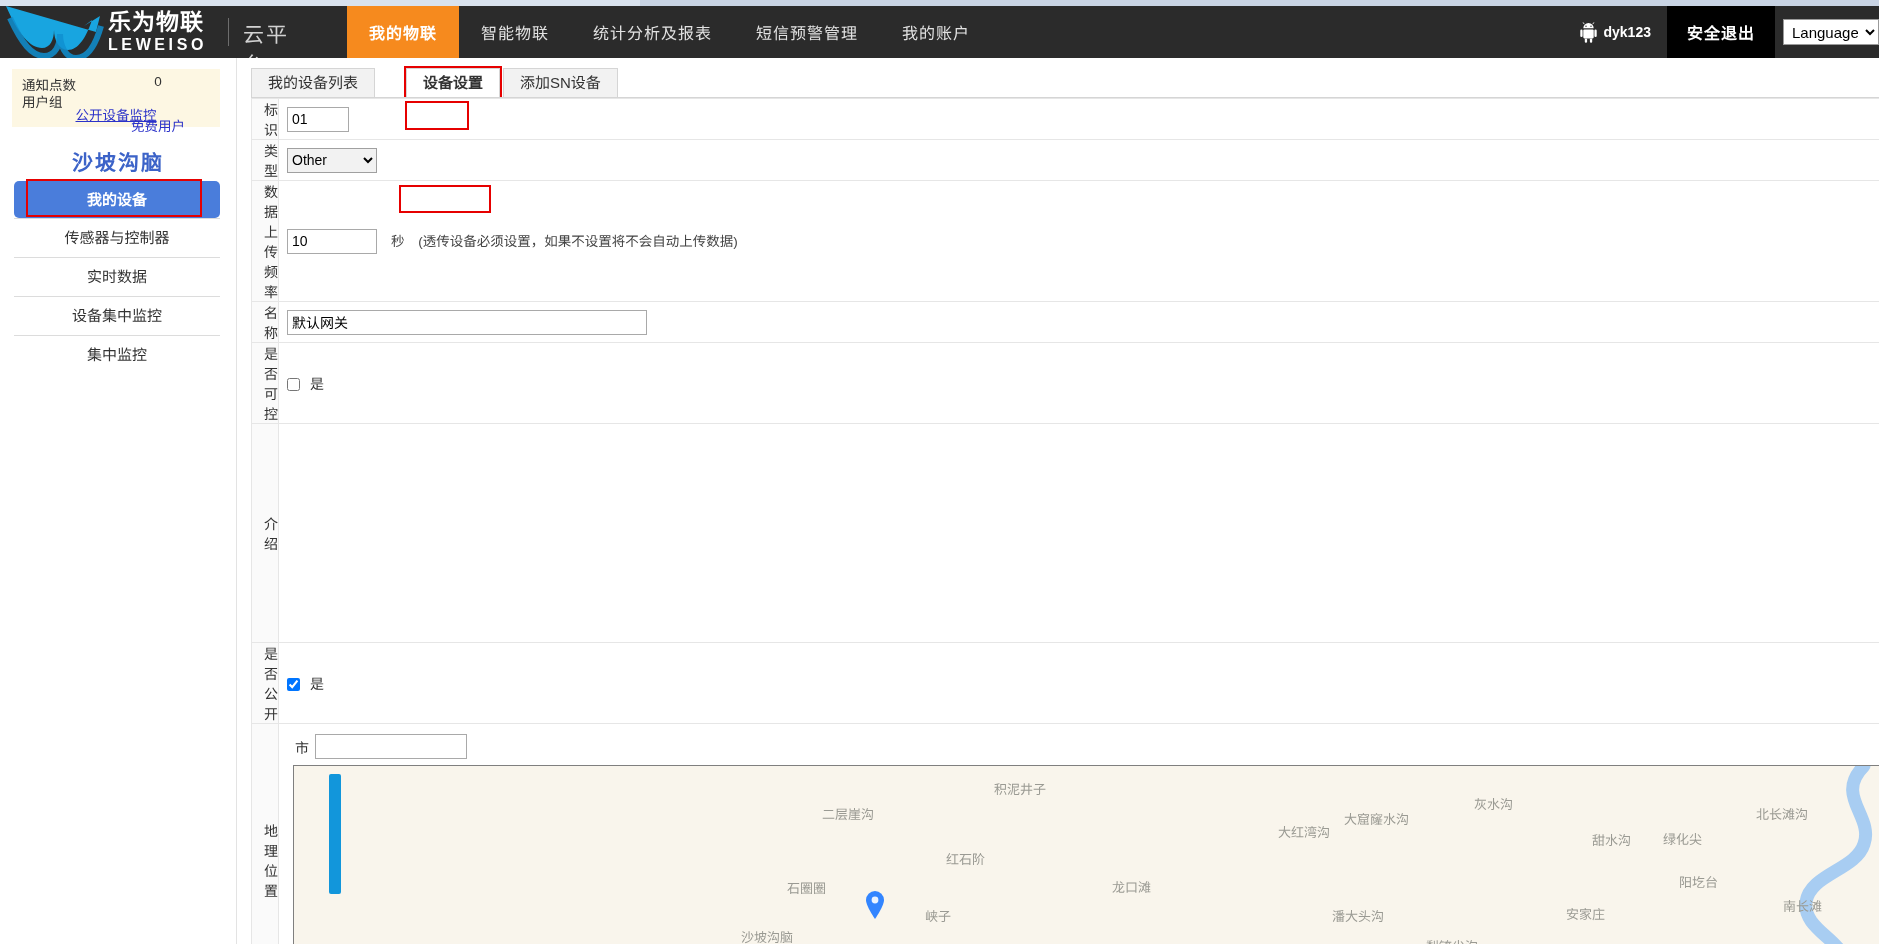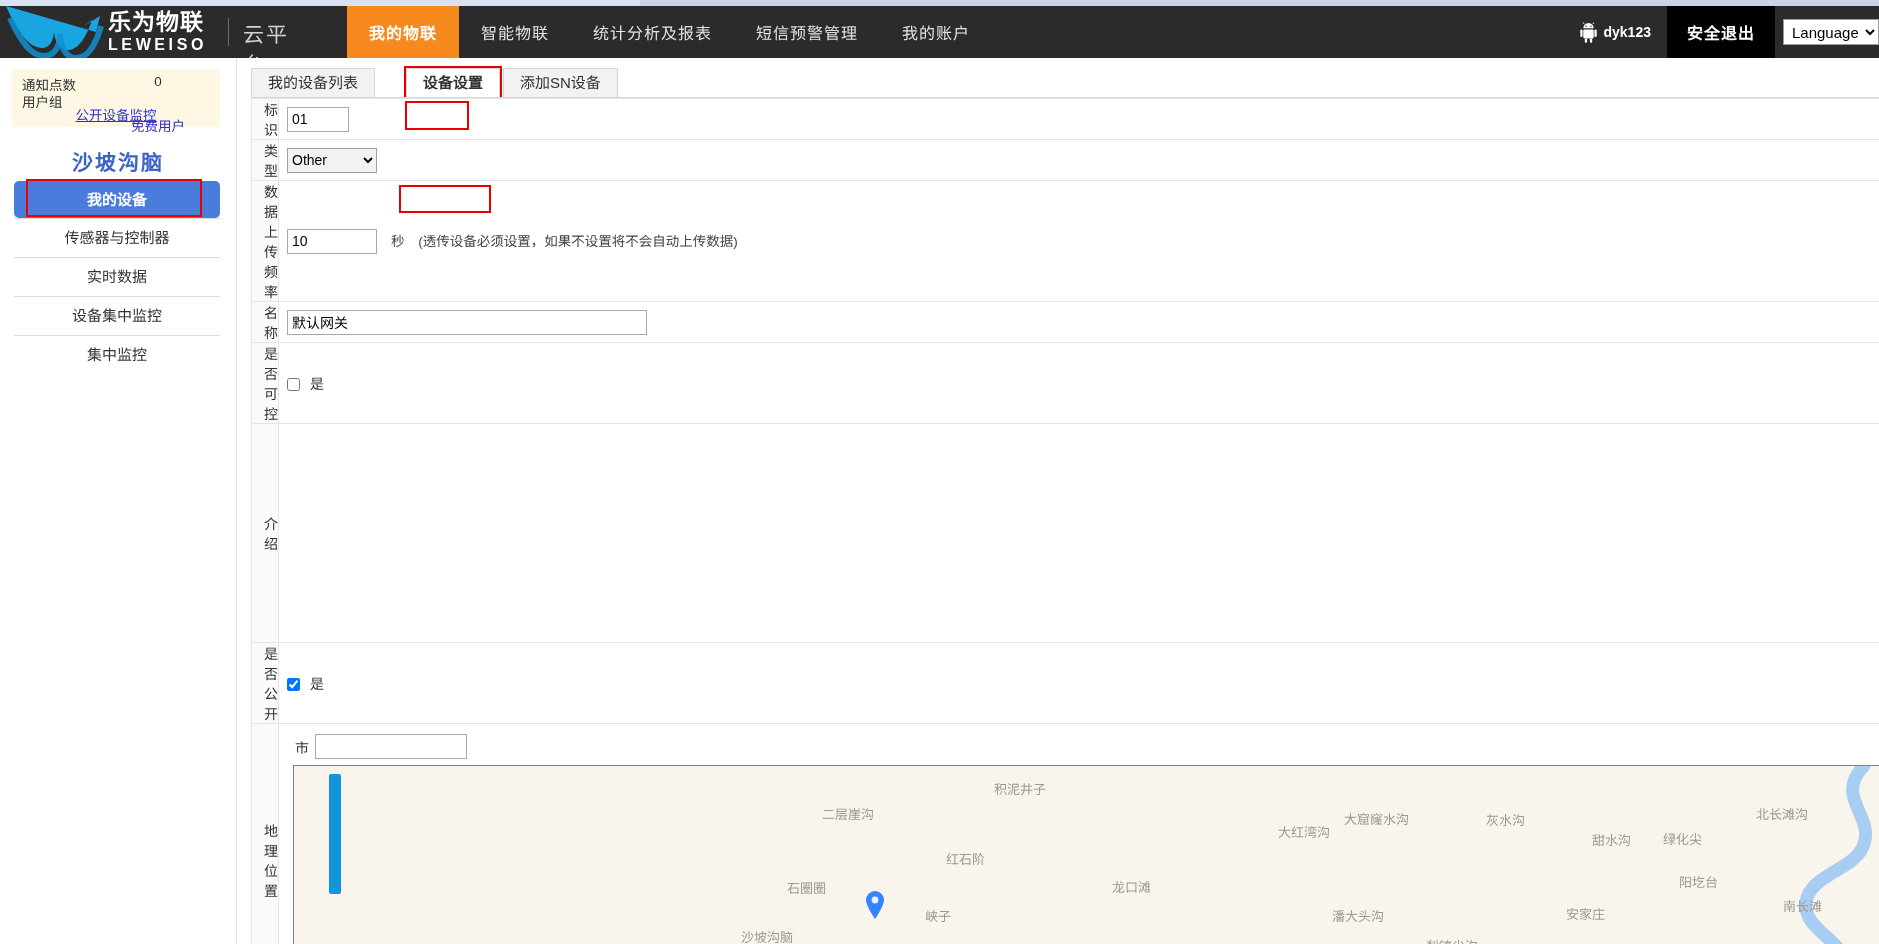--- a/index.html
+++ b/index.html
@@ -282,21 +282,21 @@
                   <svg width="22" height="30" viewBox="0 0 22 30">
                     <path d="M11 29 C11 29 20 16 20 10 A9 9 0 0 0 2 10 C2 16 11 29 11 29 Z" fill="#3385ff"></path>
                     <circle cx="11" cy="10" r="3.4" fill="#ffffff" opacity="0.9"></circle>
                   </svg>
                 </div>
 
                 <div class="poi" style="left:700px;top:13px;">积泥井子</div>
                 <div class="poi" style="left:528px;top:38px;">二层崖沟</div>
                 <div class="poi" style="left:984px;top:56px;">大红湾沟</div>
                 <div class="poi" style="left:1050px;top:43px;">大窟窿水沟</div>
-                <div class="poi" style="left:1180px;top:44px;margin-left:12px;">灰水沟</div>
+                <div class="poi" style="left:1180px;top:28px;">灰水沟</div>
                 <div class="poi" style="left:1298px;top:64px;">甜水沟</div>
                 <div class="poi" style="left:1369px;top:63px;">绿化尖</div>
                 <div class="poi" style="left:1462px;top:38px;">北长滩沟</div>
                 <div class="poi" style="left:652px;top:83px;">红石阶</div>
                 <div class="poi" style="left:493px;top:112px;">石圈圈</div>
                 <div class="poi" style="left:818px;top:111px;">龙口滩</div>
                 <div class="poi" style="left:1385px;top:106px;">阳圪台</div>
                 <div class="poi" style="left:1489px;top:130px;">南长滩</div>
                 <div class="poi" style="left:631px;top:140px;">峡子</div>
                 <div class="poi" style="left:1038px;top:140px;">潘大头沟</div>

